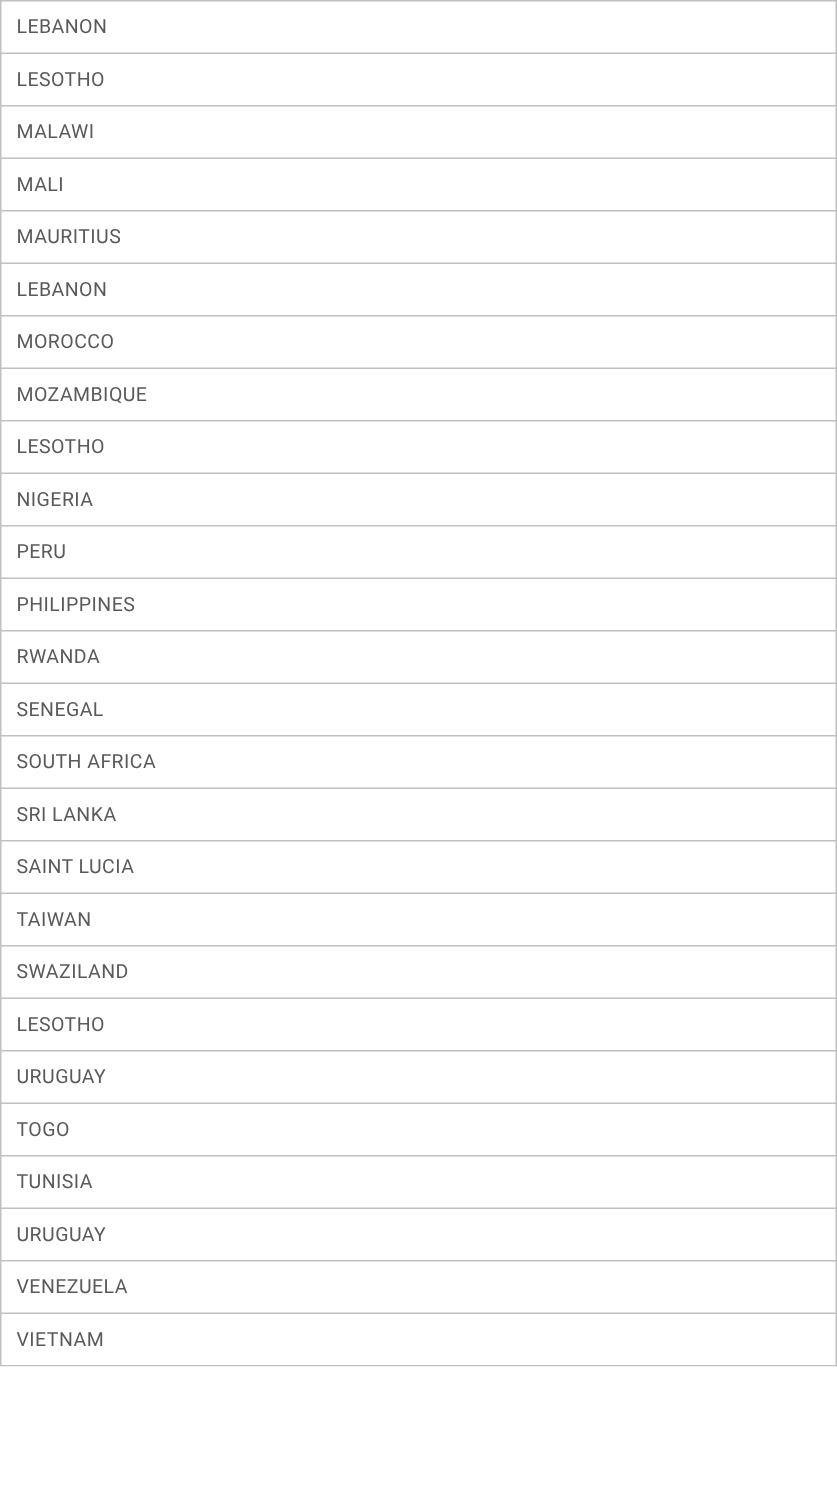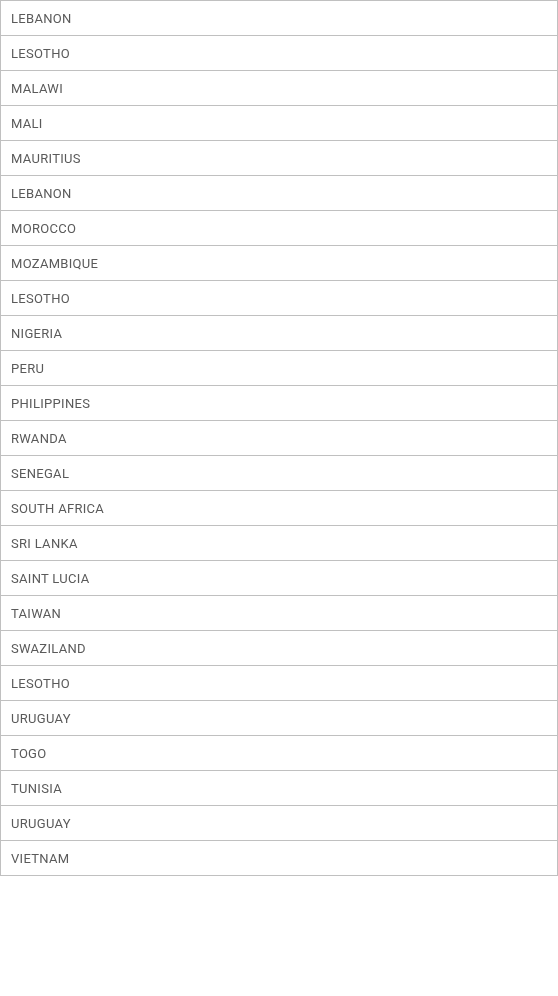--- a/index.html
+++ b/index.html
@@ -98,16 +98,19 @@
     <tr>
         <td>TOGO</td>
       </tr>
     <tr>
         <td>TUNISIA</td>
       </tr>
     <tr>
         <td>URUGUAY</td>
       </tr>
     <tr>
+        <td>VENEZUELA</td>
+      </tr>
+    <tr>
         <td>VIETNAM</td>
       </tr>
   </tbody>
 </table>
 
 </body></html>

